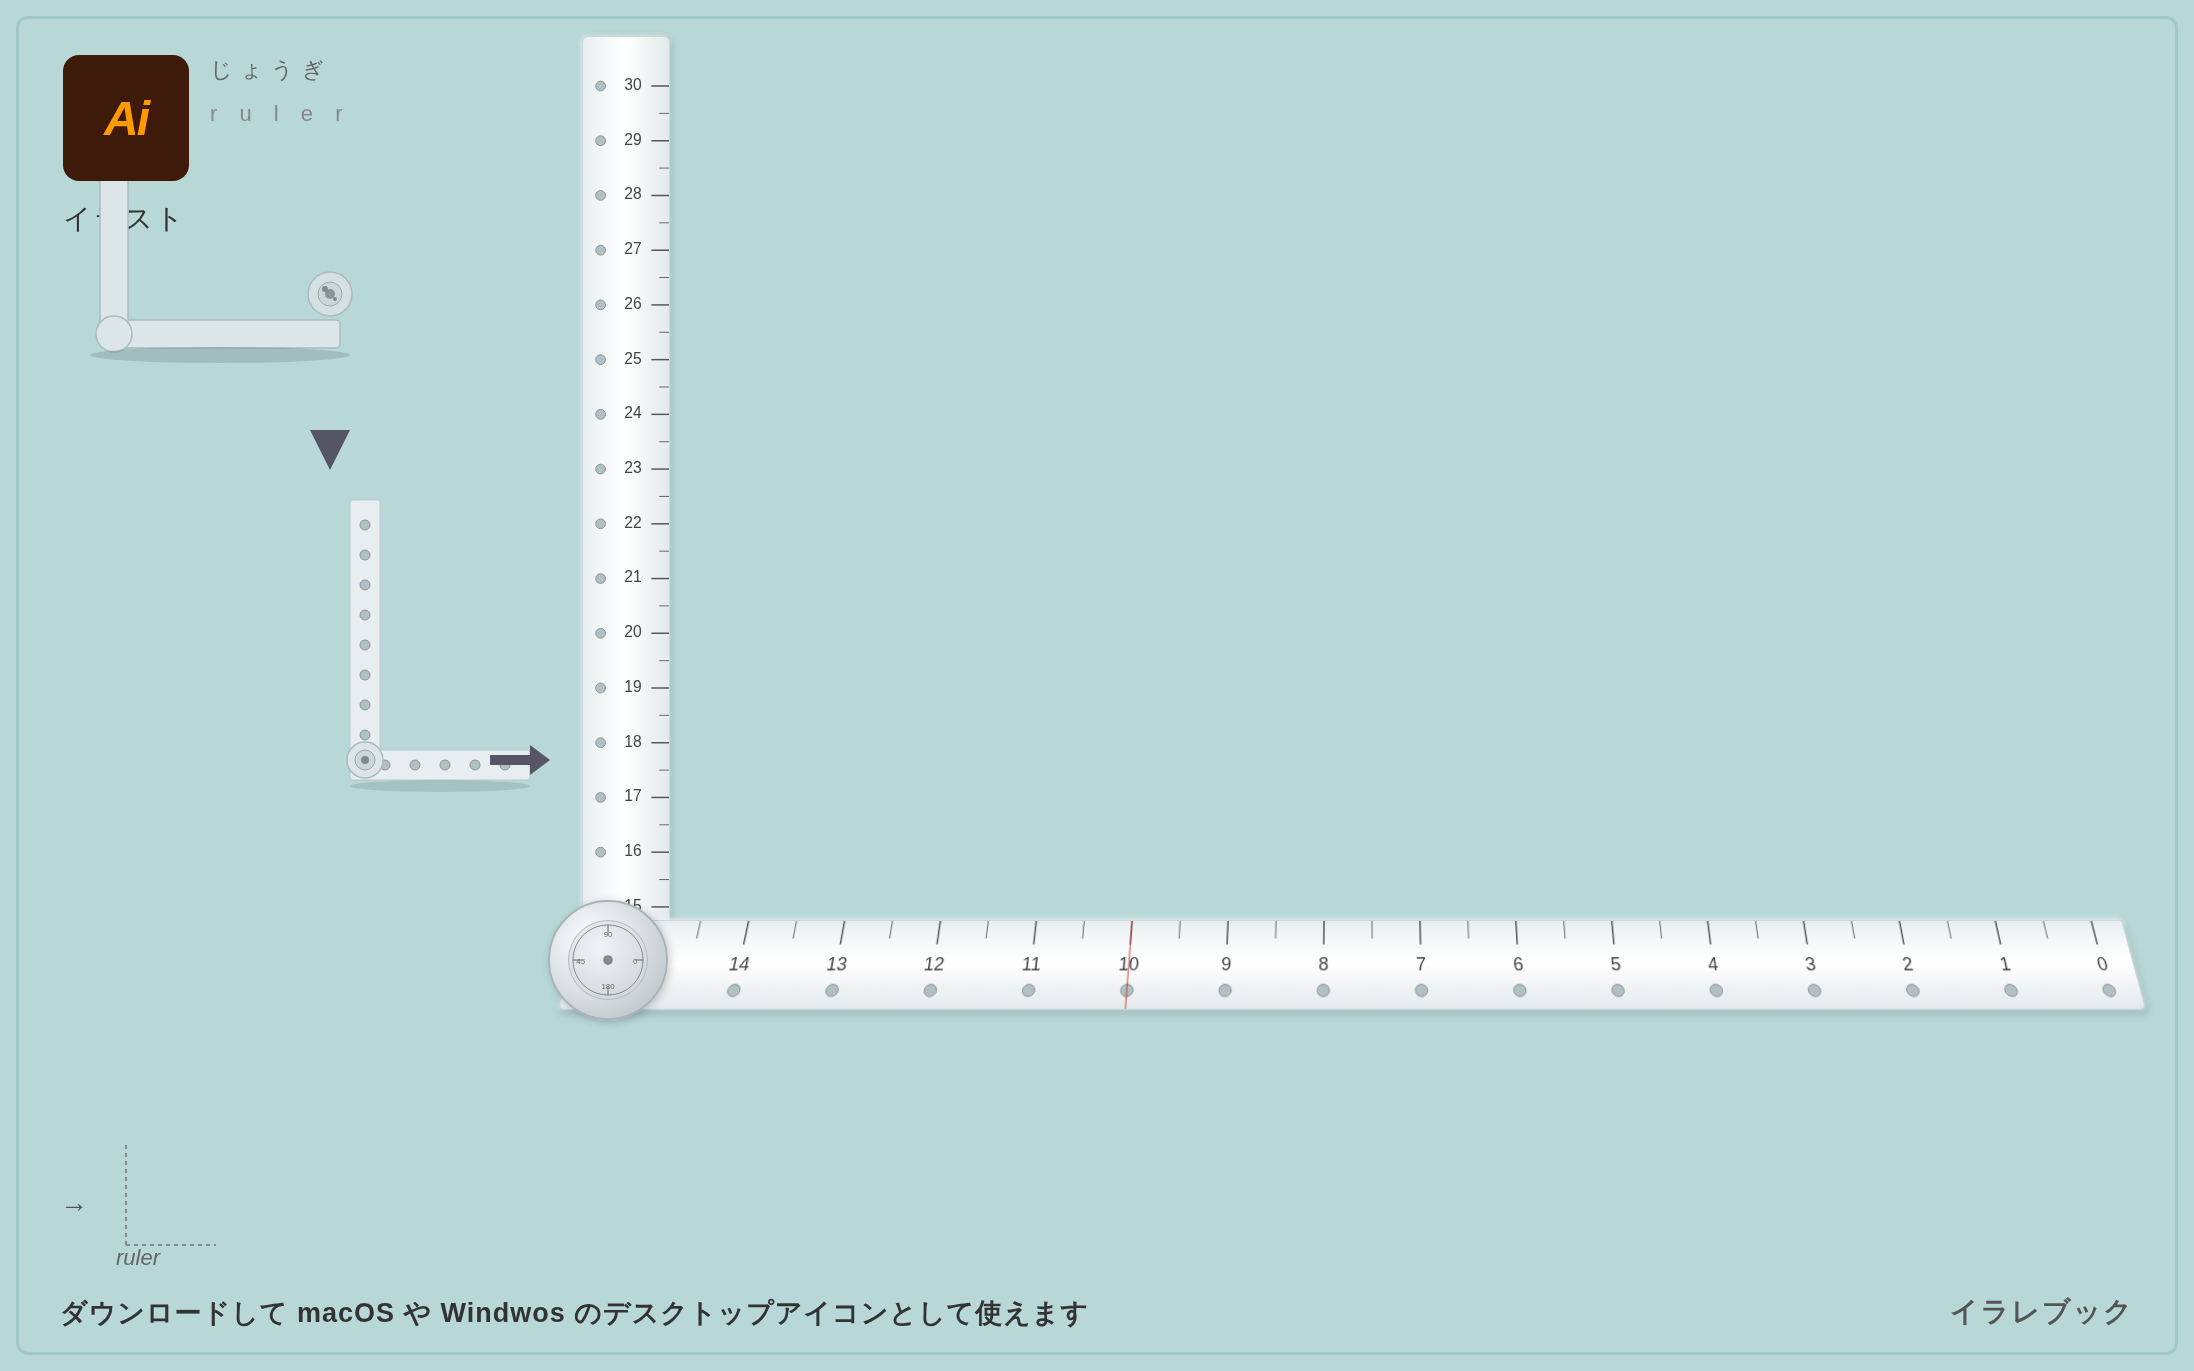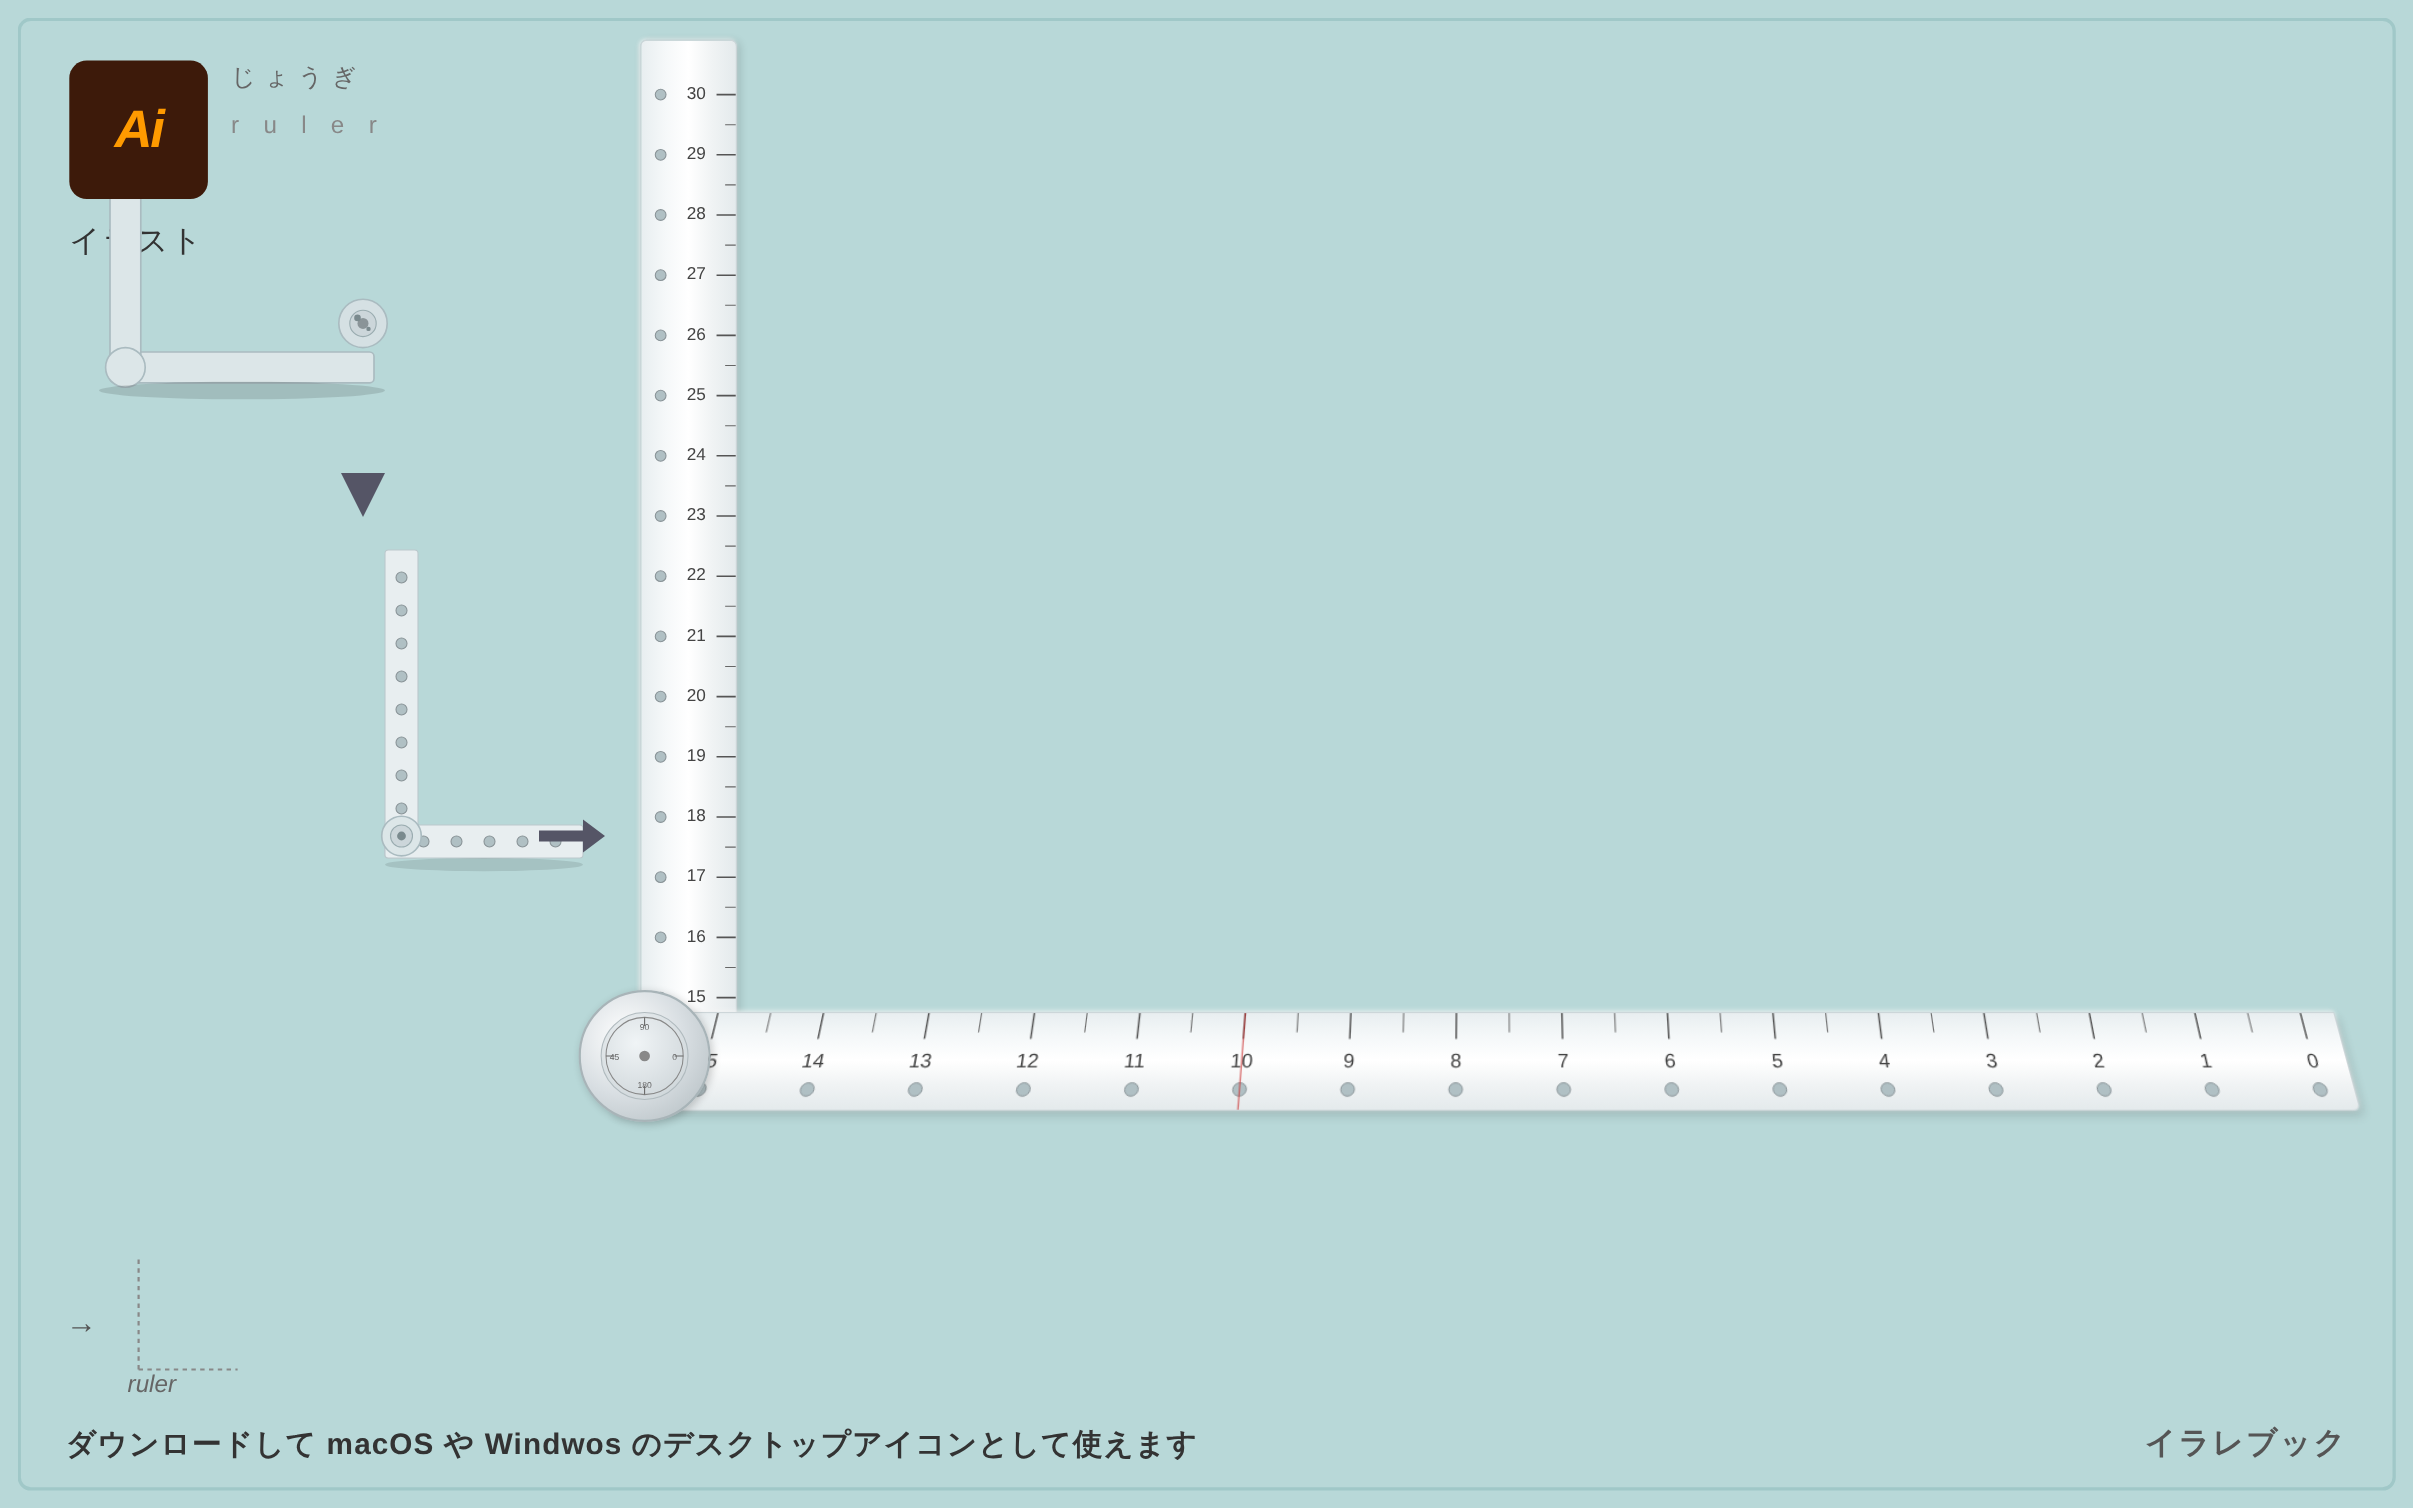--- a/index.html
+++ b/index.html
@@ -160,21 +160,21 @@
       border-radius: 0 0 6px 6px;
       border: 1px solid #ccd5d8;
       box-shadow: 2px 4px 8px rgba(0,0,0,0.15), 0 -1px 4px rgba(255,255,255,0.8);
       transform: perspective(400px) rotateX(8deg);
       transform-origin: top center;
     }
 
     
     .pivot {
       position: absolute;
-      top: 900px; left: 526px;
+      top: 900px; left: 548px;
       width: 120px; height: 120px;
       background: radial-gradient(circle at 35% 35%, #ffffff, #d8dee2, #b0babe);
       border-radius: 50%;
       border: 2px solid #a8b4b8;
       box-shadow: 2px 2px 8px rgba(0,0,0,0.2);
       z-index: 5;
       display: flex; align-items: center; justify-content: center;
     }
     .pivot-inner {
       width: 80px; height: 80px;

